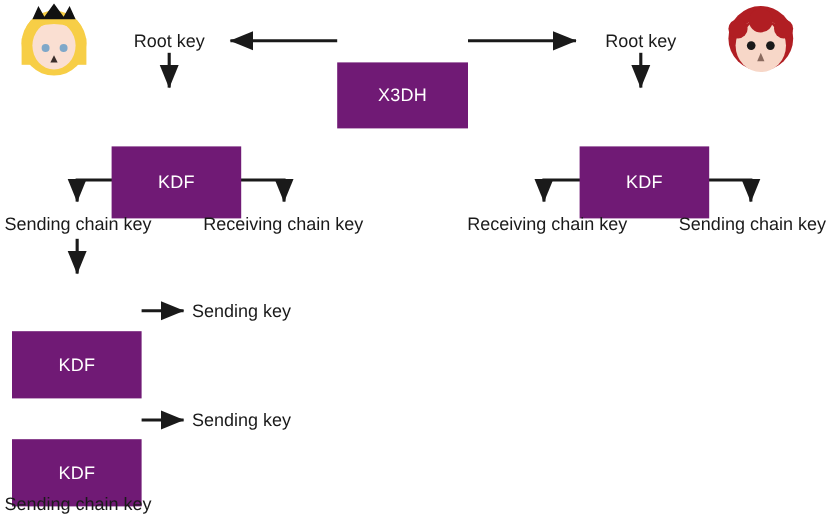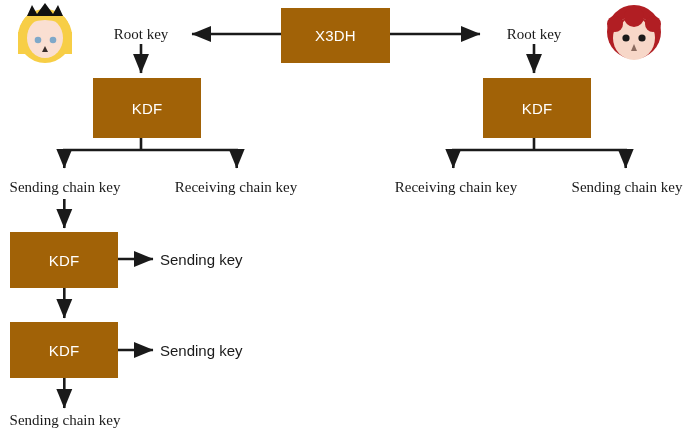--- a/index.html
+++ b/index.html
@@ -12,46 +12,46 @@
   }
   #diagram {
     position: relative;
     width: 691px;
     height: 431px;
     background: #ffffff;
     overflow: hidden;
   }
   .box {
     position: absolute;
-    background: #a16207;
+    background: #701a75;
     display: flex;
     align-items: center;
     justify-content: center;
     box-sizing: border-box;
+    margin-top: 44px;
   }
   .box-label {
     color: #ffffff;
     font-size: 15px;
     font-family: "Liberation Sans", sans-serif;
     letter-spacing: 0.2px;
     line-height: 1;
   }
   .txt {
     position: absolute;
     color: #1a1a1a;
     font-size: 15px;
     font-family: "Liberation Sans", sans-serif;
     white-space: nowrap;
     line-height: 1;
     text-align: center;
   }
   .txt.center {
     transform: translateX(-50%);
     text-align: center;
-    font-family: Liberation Serif, serif;
   }
   svg.edges {
     position: absolute;
     left: 0;
     top: 0;
     width: 691px;
     height: 431px;
     pointer-events: none;
   }
   .avatar {

